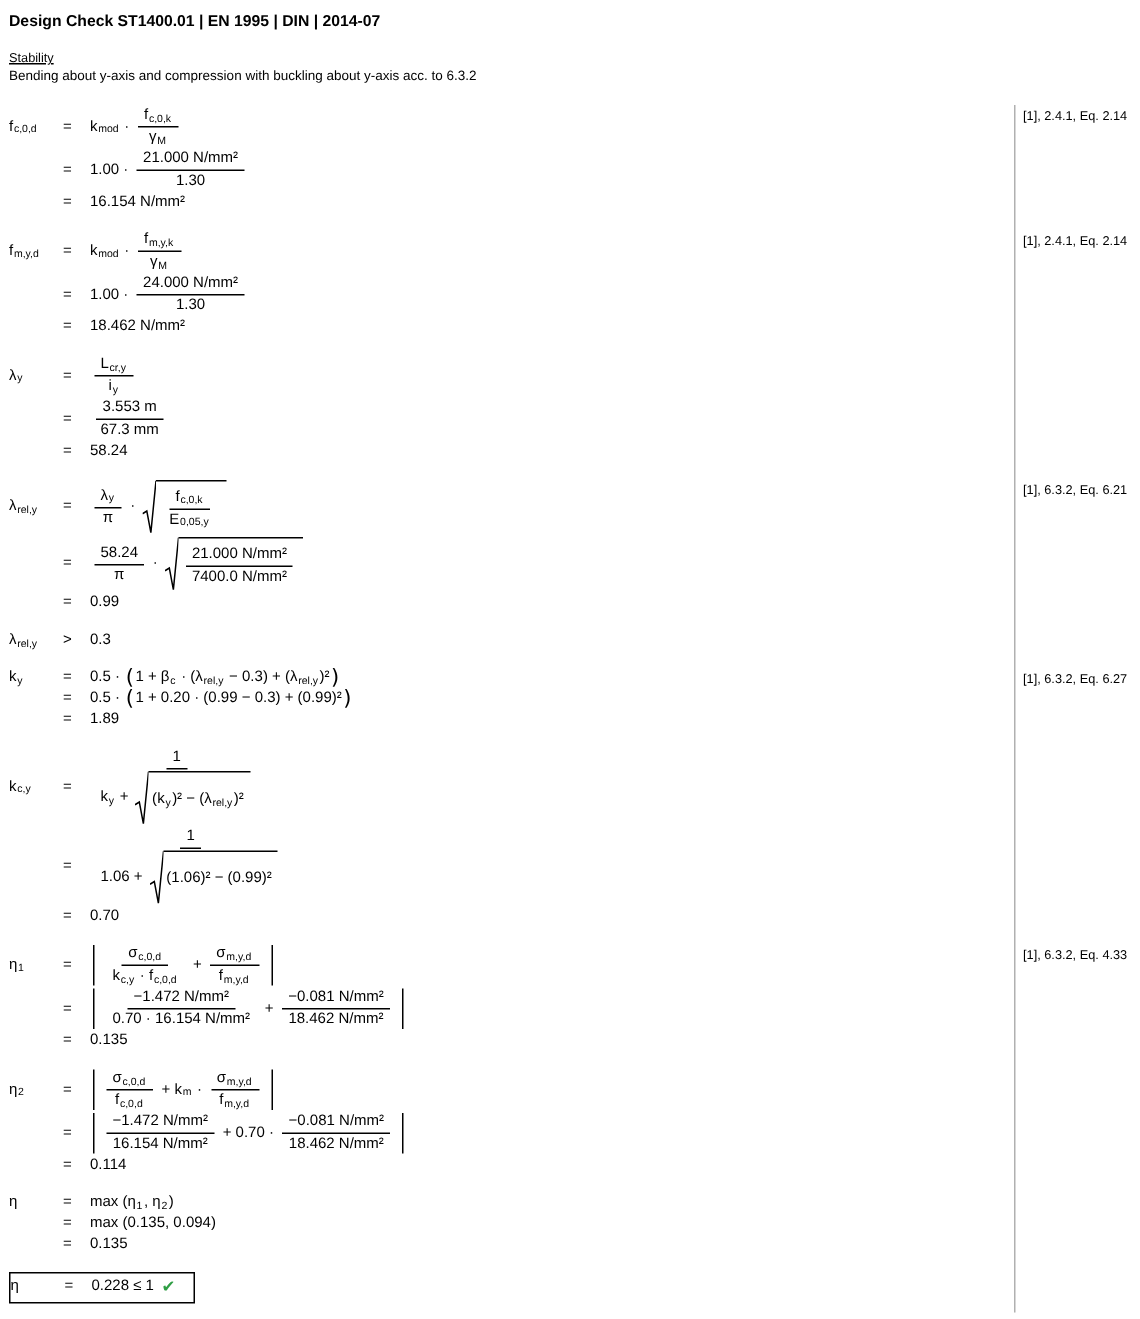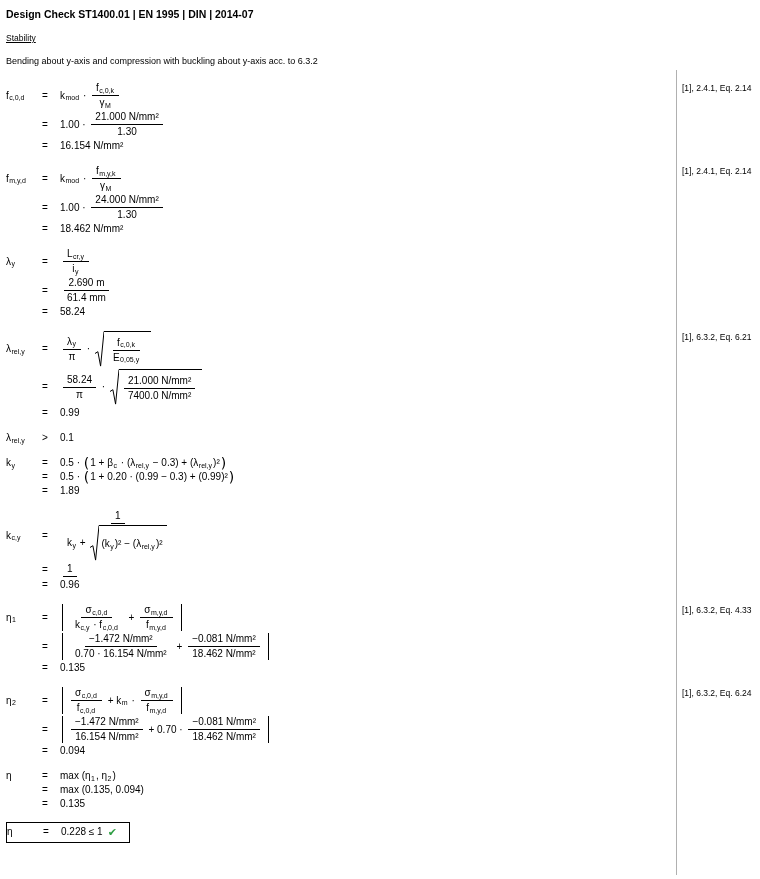--- a/index.html
+++ b/index.html
@@ -2,21 +2,21 @@
 <html><head>
 <meta charset="utf-8">
 <style>
   * { box-sizing: border-box; }
   html, body { margin: 0; padding: 0; background: #fff; }
   body { font-family: "Liberation Sans", "DejaVu Sans", sans-serif; color: #000; }
   .page { position: relative; width: 760px; height: 879px; background: #fff; padding: 8px 0 0 6px; overflow: hidden; }
 
   .title { font-size: 10.5px; font-weight: bold; }
   .section { font-size: 8.5px; margin-top: 13px; text-decoration: underline; }
-  .subtitle { font-size: 9px; margin-top: 13px; }
+  .subtitle { font-size: 9px; margin-top: 2px; }
 
   .vline { position: absolute; left: 676px; top: 70px; bottom: 4px; width: 1px; background: #b0b0b0; }
 
   .blocks { margin-top: 14px; }
   .block { display: flex; margin-bottom: 9px; }
   .math { width: 664px; flex: none; }
   .ref { flex: 1; padding: 3px 0 0 12px; font-size: 8.5px; line-height: 11px; white-space: nowrap; }
 
   .mline { display: flex; align-items: center; margin: 2px 0; font-size: 10px; line-height: 12px; }
   .lhs { width: 34px; flex: none; display: inline-flex; align-items: center; }
@@ -234,24 +234,24 @@
               </span>
             </span>
           </div>
           <div class="mline">
             <span class="lhs"></span>
             <span class="rel">=</span>
             <span class="rhs">
               <span class="mrow">
                 <span class="mfrac">
                   <span class="mnum">
-                    <span class="mtxt">2.690 m</span>
-                  </span>
-                  <span class="mden">
-                    <span class="mtxt">61.4 mm</span>
+                    <span class="mtxt">3.553 m</span>
+                  </span>
+                  <span class="mden">
+                    <span class="mtxt">67.3 mm</span>
                   </span>
                 </span>
               </span>
             </span>
           </div>
           <div class="mline">
             <span class="lhs"></span>
             <span class="rel">=</span>
             <span class="rhs">
               <span class="mrow">
@@ -375,21 +375,21 @@
               <span class="mrow">
                 <span class="msubw">
                   <span class="mtxt">λ</span>
                   <span class="msub"><span class="mtxt">rel,y</span></span>
                 </span>
               </span>
             </span>
             <span class="rel">&gt;</span>
             <span class="rhs">
               <span class="mrow">
-                <span class="mtxt">0.1</span>
+                <span class="mtxt">0.3</span>
               </span>
             </span>
           </div>
         </div>
         <div class="ref"></div>
       </div>
       <div class="block">
         <div class="math">
           <div class="mline">
             <span class="lhs">
@@ -452,20 +452,21 @@
           <div class="mline">
             <span class="lhs"></span>
             <span class="rel">=</span>
             <span class="rhs">
               <span class="mrow">
                 <span class="mtxt">1.89</span>
               </span>
             </span>
           </div>
         </div>
+        <div class="ref">[1], 6.3.2, Eq. 6.27</div>
       </div>
       <div class="block">
         <div class="math">
           <div class="mline">
             <span class="lhs">
               <span class="mrow">
                 <span class="msubw">
                   <span class="mtxt">k</span>
                   <span class="msub"><span class="mtxt">c,y</span></span>
                 </span>
@@ -515,30 +516,47 @@
           </div>
           <div class="mline">
             <span class="lhs"></span>
             <span class="rel">=</span>
             <span class="rhs">
               <span class="mrow">
                 <span class="mfrac">
                   <span class="mnum">
                     <span class="mtxt">1</span>
                   </span>
-                </span>
-              </span>
-            </span>
-          </div>
-          <div class="mline">
-            <span class="lhs"></span>
-            <span class="rel">=</span>
-            <span class="rhs">
-              <span class="mrow">
-                <span class="mtxt">0.96</span>
+                  <span class="mden">
+                    <span class="mrow">
+                      <span class="mtxt">1.06 + </span>
+                      <span class="msqrt">
+                        <span class="mrad">
+                          <svg viewBox="0 0 10 40" preserveAspectRatio="none">
+                            <path d="M0 25 L3.2 23 L6.2 39 L10 0.6" fill="none" stroke="#000" stroke-width="1" vector-effect="non-scaling-stroke"></path>
+                          </svg>
+                        </span>
+                        <span class="msqrt-body">
+                          <span class="mrow">
+                            <span class="mtxt">(1.06)² − (0.99)²</span>
+                          </span>
+                        </span>
+                      </span>
+                    </span>
+                  </span>
+                </span>
+              </span>
+            </span>
+          </div>
+          <div class="mline">
+            <span class="lhs"></span>
+            <span class="rel">=</span>
+            <span class="rhs">
+              <span class="mrow">
+                <span class="mtxt">0.70</span>
               </span>
             </span>
           </div>
         </div>
       </div>
       <div class="block">
         <div class="math">
           <div class="mline">
             <span class="lhs">
               <span class="mrow">
@@ -731,26 +749,25 @@
                   </span>
                 </span>
               </span>
             </span>
           </div>
           <div class="mline">
             <span class="lhs"></span>
             <span class="rel">=</span>
             <span class="rhs">
               <span class="mrow">
-                <span class="mtxt">0.094</span>
-              </span>
-            </span>
-          </div>
-        </div>
-        <div class="ref">[1], 6.3.2, Eq. 6.24</div>
+                <span class="mtxt">0.114</span>
+              </span>
+            </span>
+          </div>
+        </div>
       </div>
       <div class="block">
         <div class="math">
           <div class="mline">
             <span class="lhs">
               <span class="mrow">
                 <span class="mtxt">η</span>
               </span>
             </span>
             <span class="rel">=</span>

